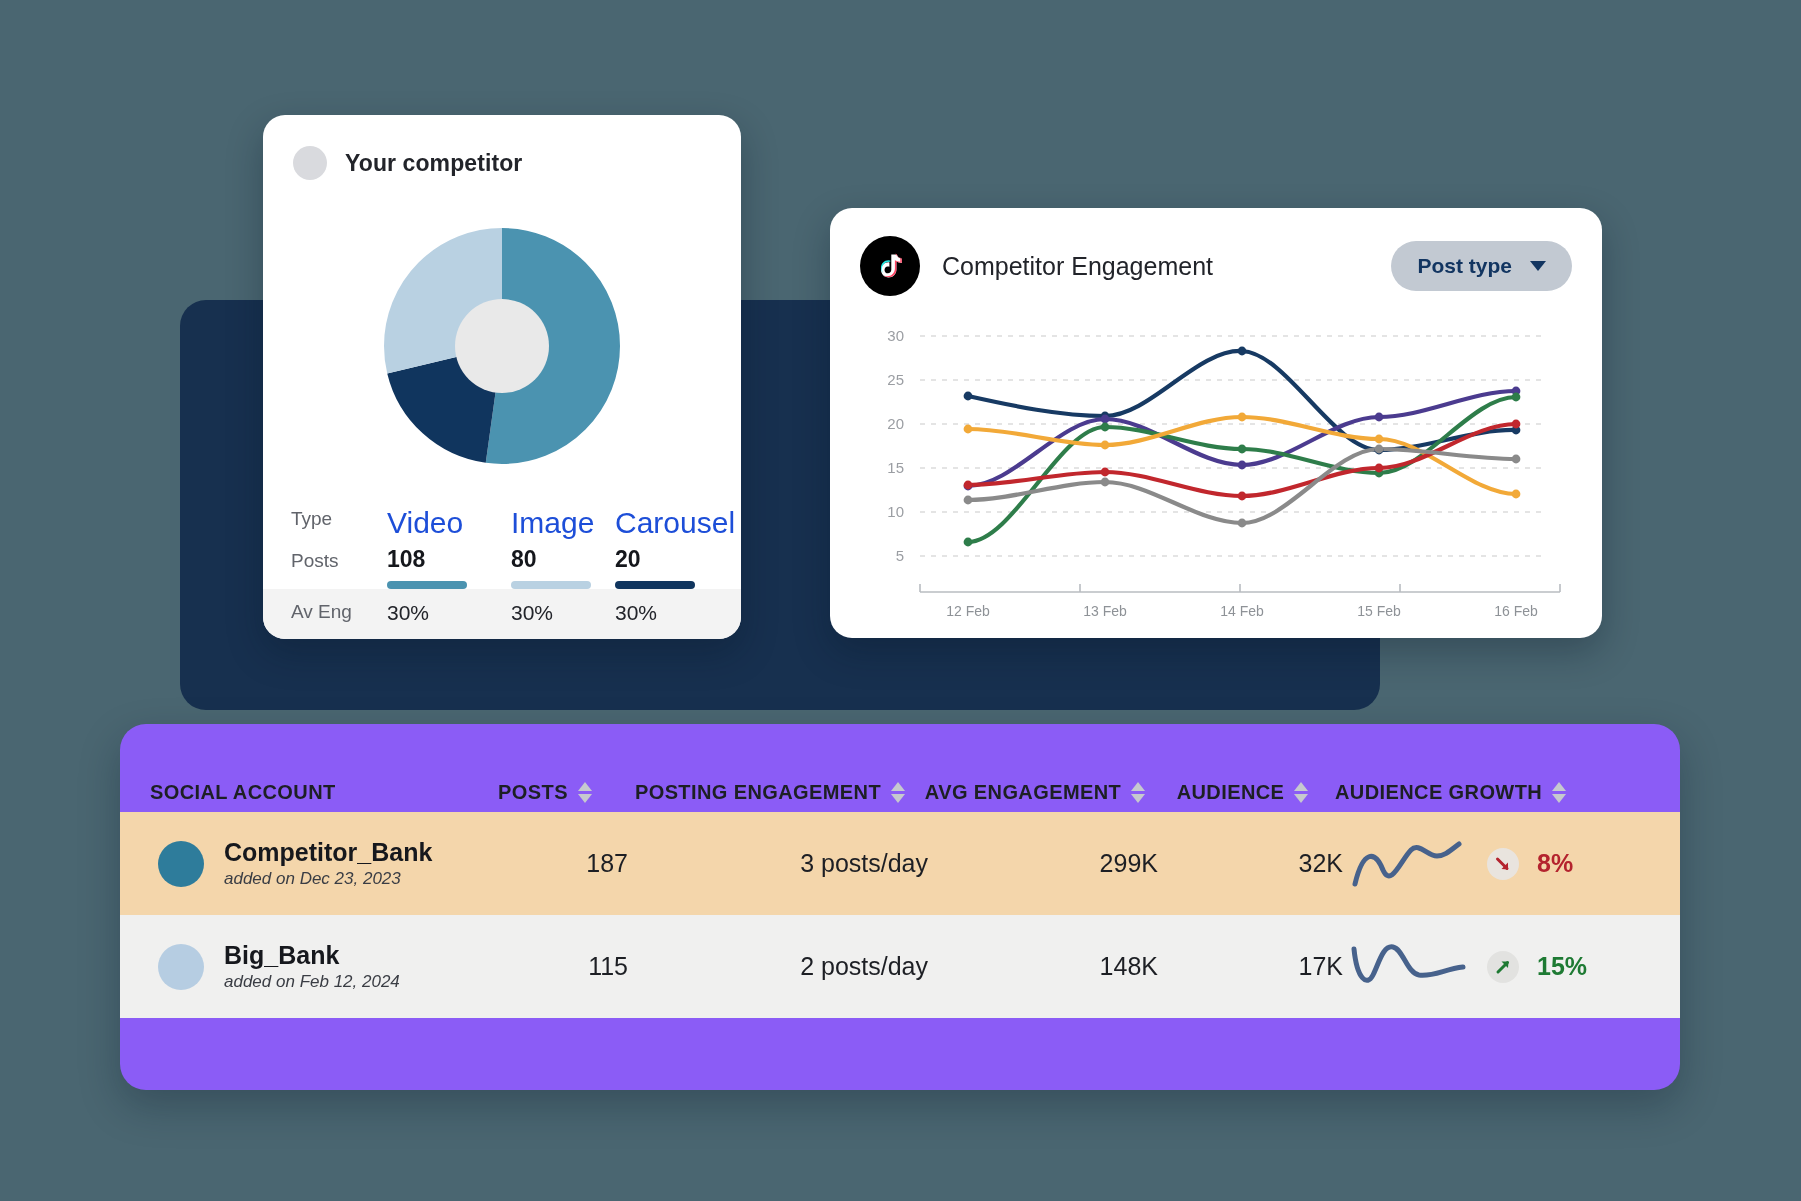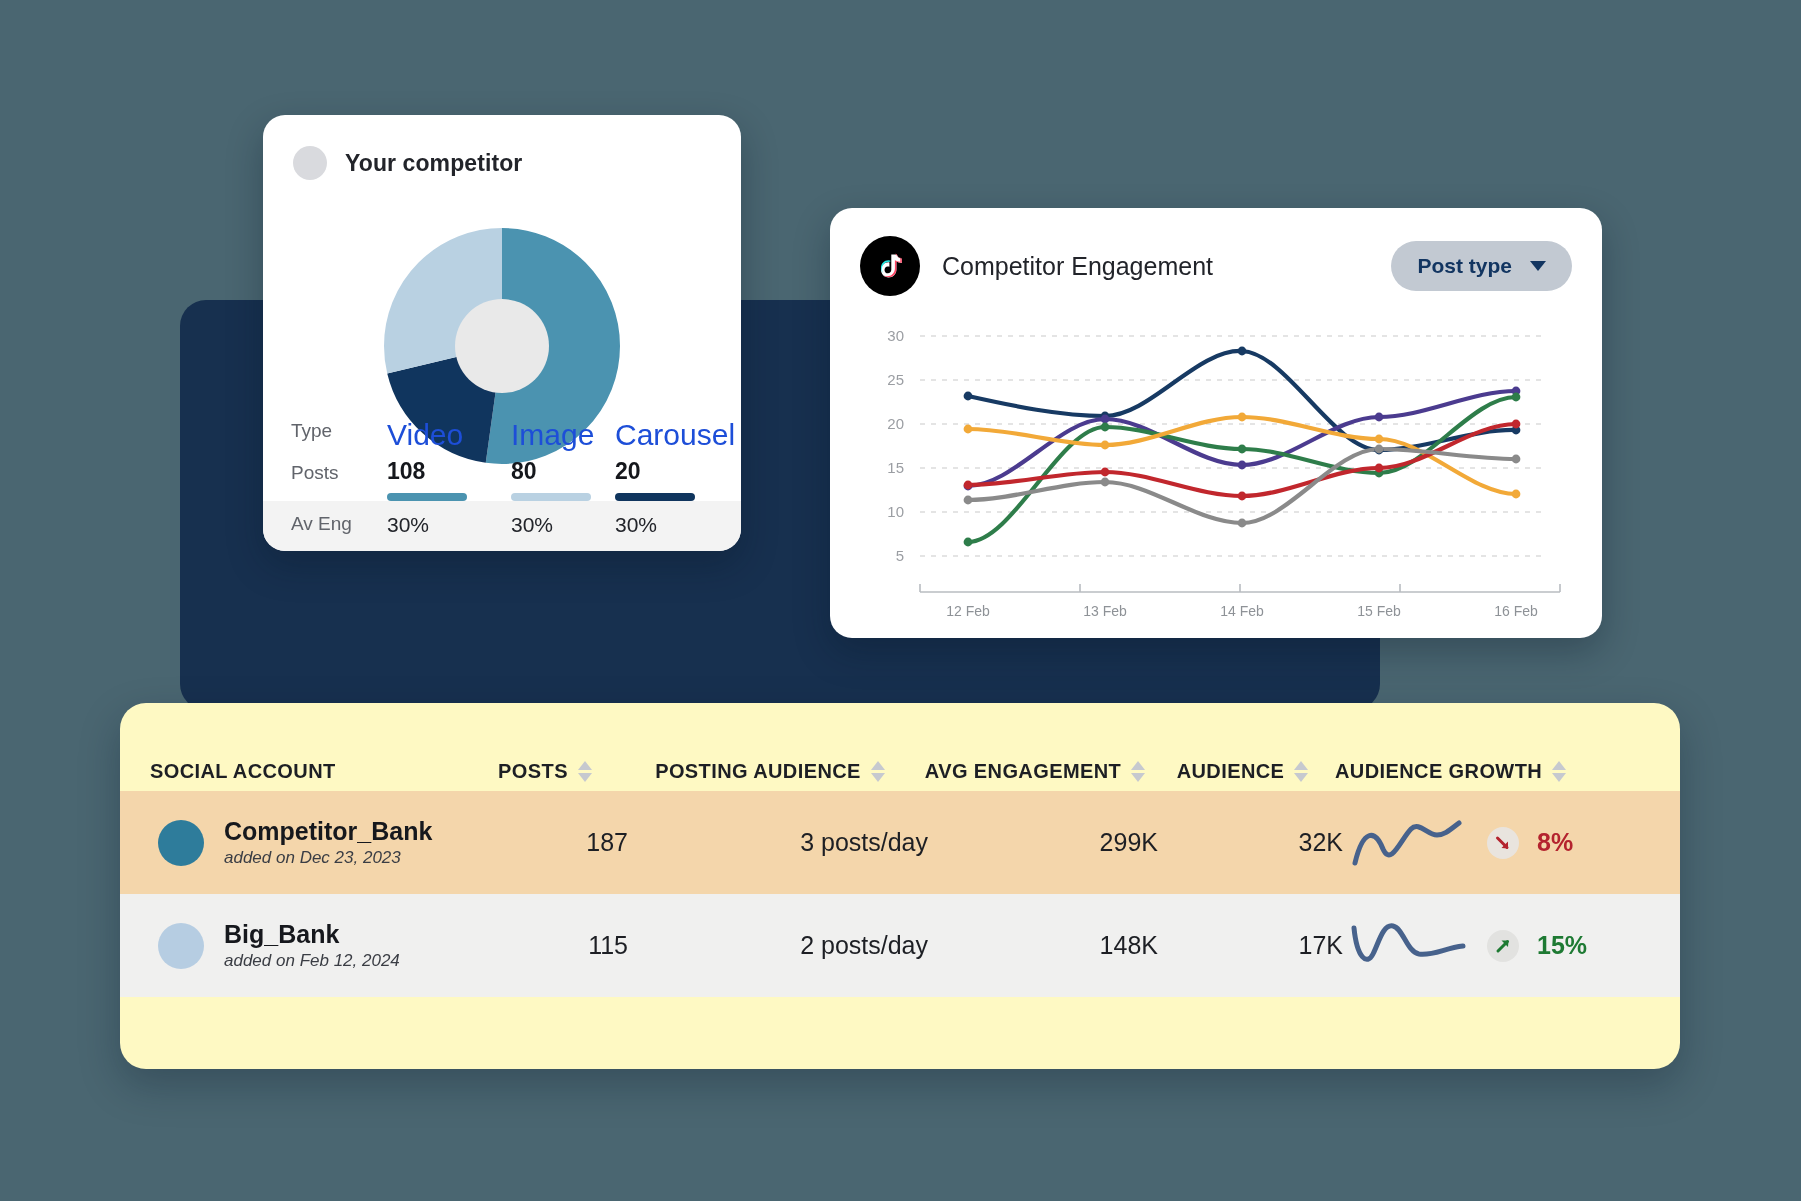--- a/index.html
+++ b/index.html
@@ -13,21 +13,21 @@
   .stage{position:absolute;inset:0;}
 
   
   .navy-panel{
     position:absolute;left:180px;top:300px;width:1200px;height:410px;
     background:#17304f;border-radius:26px;
   }
 
   
   .donut-card{
-    position:absolute;left:263px;top:115px;width:478px;height:436px;
+    position:absolute;left:263px;top:115px;width:478px;height:524px;
     background:#ffffff;border-radius:22px;
     box-shadow:0 14px 36px rgba(7,20,38,.30);
     overflow:hidden;
   }
   .donut-head{display:flex;align-items:center;gap:18px;padding:31px 0 0 30px;}
   .donut-head .dot{width:34px;height:34px;border-radius:50%;background:#d9dade;flex:none;}
   .donut-head .ttl{font-size:23px;font-weight:bold;color:#22242a;letter-spacing:.1px;}
   .donut-wrap{display:flex;justify-content:center;margin-top:16px;}
   .legend{
     position:absolute;left:0;right:0;bottom:0;
@@ -60,22 +60,22 @@
   .posttype{
     margin-left:auto;display:flex;align-items:center;gap:18px;
     background:#c2c9d2;color:#123561;font-weight:bold;font-size:21px;
     padding:13px 26px;border-radius:26px;cursor:pointer;
   }
   .chev{width:0;height:0;border-left:8px solid transparent;border-right:8px solid transparent;border-top:10px solid #123561;}
   .plot{position:relative;margin:18px 0 0 0;}
 
   
   .table-card{
-    position:absolute;left:120px;top:703px;width:1560px;height:366px;
-    background:#fef9c3;border-radius:26px;
+    position:absolute;left:120px;top:724px;width:1560px;height:366px;
+    background:#8b5cf6;border-radius:26px;
     box-shadow:0 16px 40px rgba(7,20,38,.28);
     overflow:hidden;
   }
   .trow{
     display:grid;
     grid-template-columns:320px 150px 300px 230px 185px 375px;
     align-items:center;
   }
   .thead{padding:48px 30px 0 30px;height:88px;box-sizing:border-box;}
   .th{
@@ -281,21 +281,21 @@
         <span>SOCIAL ACCOUNT</span>
       </div>
       <div class="th center">
         <span>POSTS</span>
         <span class="sortic">
             <i class="up"></i>
             <i class="dn"></i>
           </span>
       </div>
       <div class="th center">
-        <span>POSTING AUDIENCE</span>
+        <span>POSTING ENGAGEMENT</span>
         <span class="sortic">
             <i class="up"></i>
             <i class="dn"></i>
           </span>
       </div>
       <div class="th center">
         <span>AVG  ENGAGEMENT</span>
         <span class="sortic">
             <i class="up"></i>
             <i class="dn"></i>

